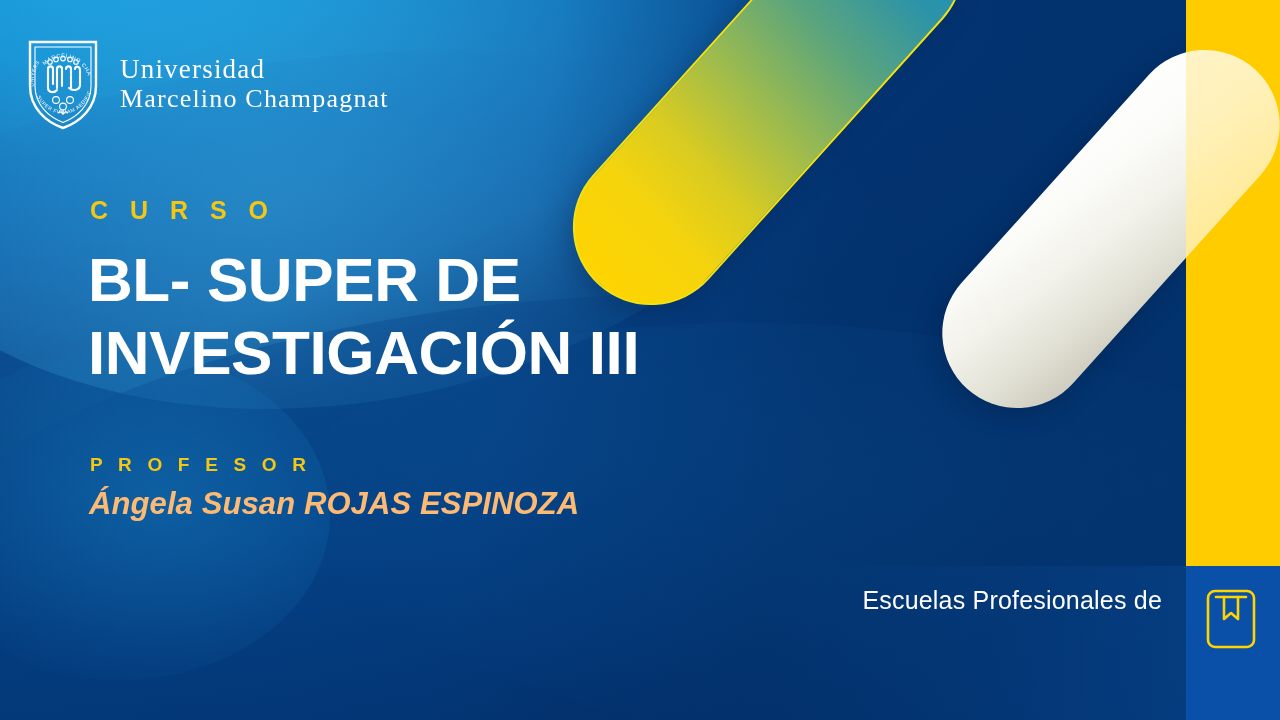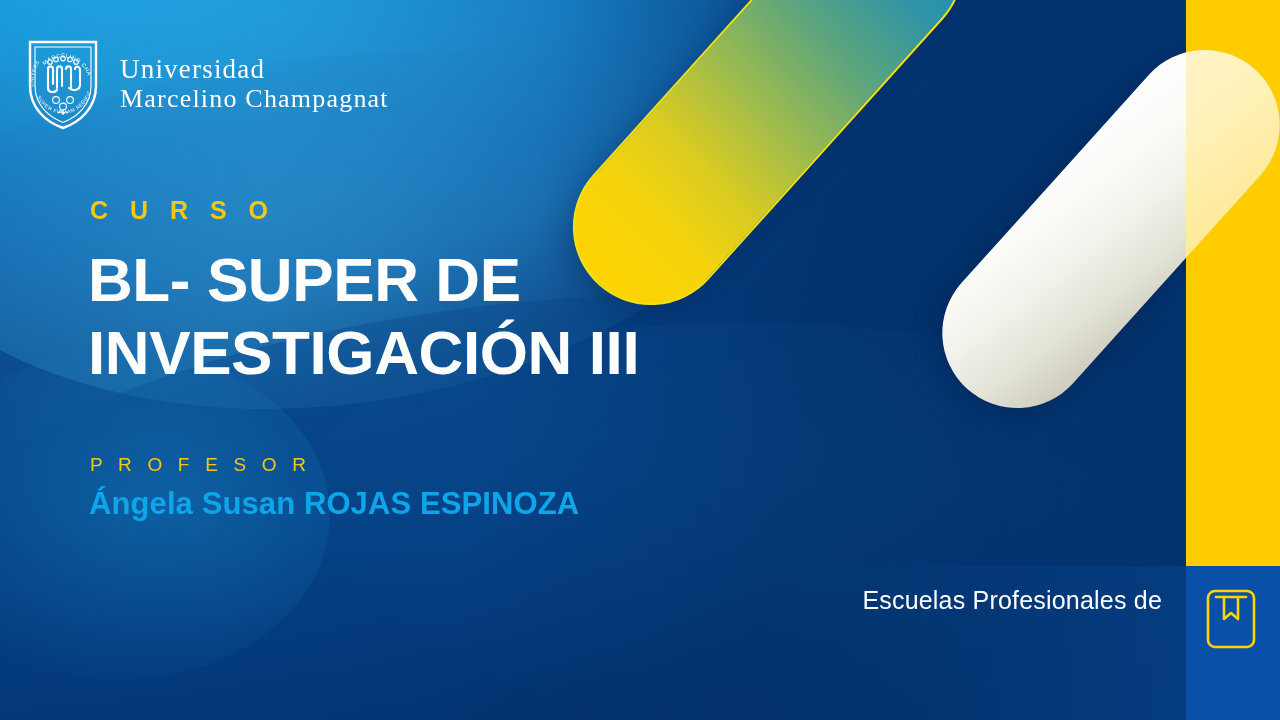--- a/index.html
+++ b/index.html
@@ -199,30 +199,31 @@
     font-size: 62px;
     font-weight: 700;
     line-height: 1.18;
     letter-spacing: -0.4px;
   }
   .eyebrow-profesor {
     position: absolute;
     left: 90px; top: 454px;
     color: #F3C714;
     font-size: 19px;
-    font-weight: 400;
+    font-weight: 700;
     letter-spacing: 5.2px;
   }
   .professor-name {
     position: absolute;
     left: 89px; top: 486px;
-    color: #0ea5e9;
+    color: #fdba74;
     font-size: 31px;
     font-weight: 700;
     letter-spacing: 0.1px;
+    font-style: italic;
   }
 
   
   .footer-text {
     position: absolute;
     right: 118px; top: 586px;
     text-align: right;
     line-height: 1.16;
   }
   .footer-line1 {

